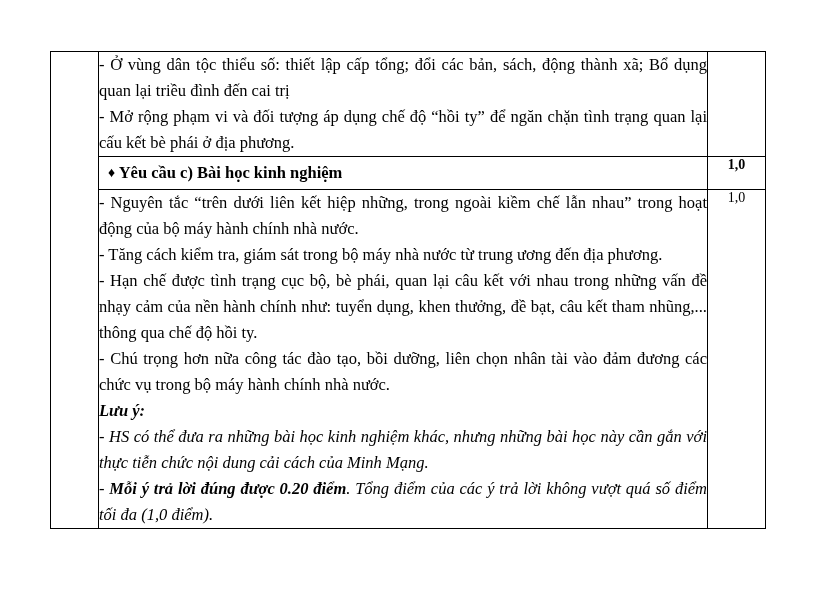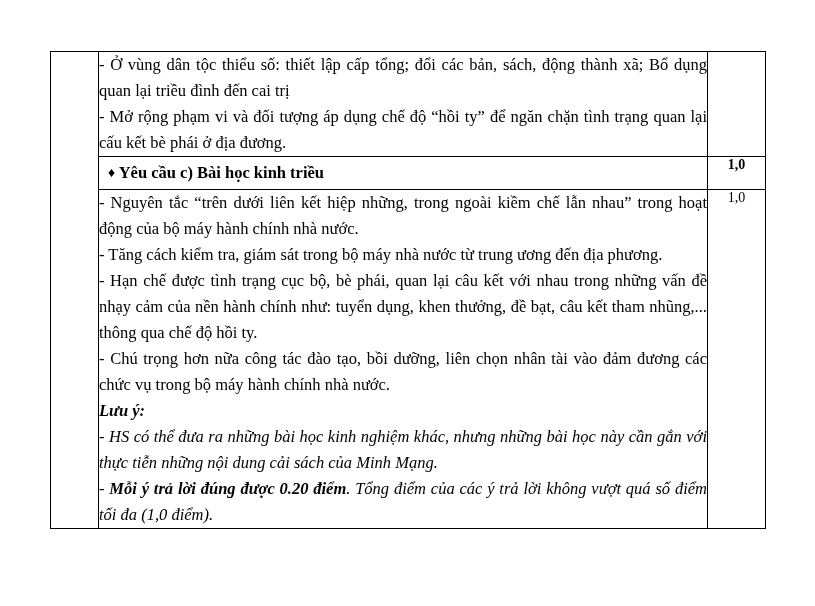--- a/index.html
+++ b/index.html
@@ -110,43 +110,43 @@
       <col class="col-marker">
       <col class="col-body">
       <col class="col-score">
     </colgroup>
     <tbody>
 
       <tr>
         <td class="marker-cell" rowspan="3">&nbsp;</td>
         <td class="body-cell">
           <p class="line">- Ở vùng dân tộc thiểu số: thiết lập cấp tổng; đổi các bản, sách, động thành xã; Bổ dụng quan lại triều đình đến cai trị</p>
-          <p class="line">- Mở rộng phạm vi và đối tượng áp dụng chế độ “hồi ty” để ngăn chặn tình trạng quan lại cấu kết bè phái ở địa đương.</p>
+          <p class="line">- Mở rộng phạm vi và đối tượng áp dụng chế độ “hồi ty” để ngăn chặn tình trạng quan lại cấu kết bè phái ở địa phương.</p>
         </td>
         <td class="score-cell"></td>
       </tr>
 
       <tr>
         <td>
-          <p class="heading-row-text"><span class="diamond">♦</span> <span>Yêu cầu c) Bài học kinh triều</span></p>
+          <p class="heading-row-text"><span class="diamond">♦</span> <span>Yêu cầu c) Bài học kinh nghiệm</span></p>
         </td>
         <td class="score-cell bold-score">1,0</td>
       </tr>
 
       <tr>
         <td class="body-cell">
           <p class="line">- Nguyên tắc “trên dưới liên kết hiệp những, trong ngoài kiềm chế lẫn nhau” trong hoạt động của bộ máy hành chính nhà nước.</p>
           <p class="line">- Tăng cách kiểm tra, giám sát trong bộ máy nhà nước từ trung ương đến địa phương.</p>
           <p class="line">- Hạn chế được tình trạng cục bộ, bè phái, quan lại câu kết với nhau trong những vấn đề nhạy cảm của nền hành chính như: tuyển dụng, khen thưởng, đề bạt, câu kết tham nhũng,... thông qua chế độ hồi ty.</p>
           <p class="line">- Chú trọng hơn nữa công tác đào tạo, bồi dưỡng, liên chọn nhân tài vào đảm đương các chức vụ trong bộ máy hành chính nhà nước.</p>
 
           <div class="notes-block">
             <p class="line last-of-para"><span class="bold-ital">Lưu ý:</span></p>
 
-            <p class="line"><span>- </span><span>HS có thể đưa ra những bài học kinh nghiệm khác, nhưng những bài học này cần gắn với thực tiễn những nội dung cải sách của Minh Mạng.</span></p>
+            <p class="line"><span>- </span><span>HS có thể đưa ra những bài học kinh nghiệm khác, nhưng những bài học này cần gắn với thực tiễn chức nội dung cải cách của Minh Mạng.</span></p>
 
             <p class="line"><span>- </span><span class="bold-ital">Mỗi ý trả lời đúng được 0.20 điểm</span><span>. Tổng điểm của các ý trả lời không vượt quá số điểm tối đa (1,0 điểm).</span></p>
           </div>
         </td>
         <td class="score-cell">1,0</td>
       </tr>
 
     </tbody>
   </table>
 

